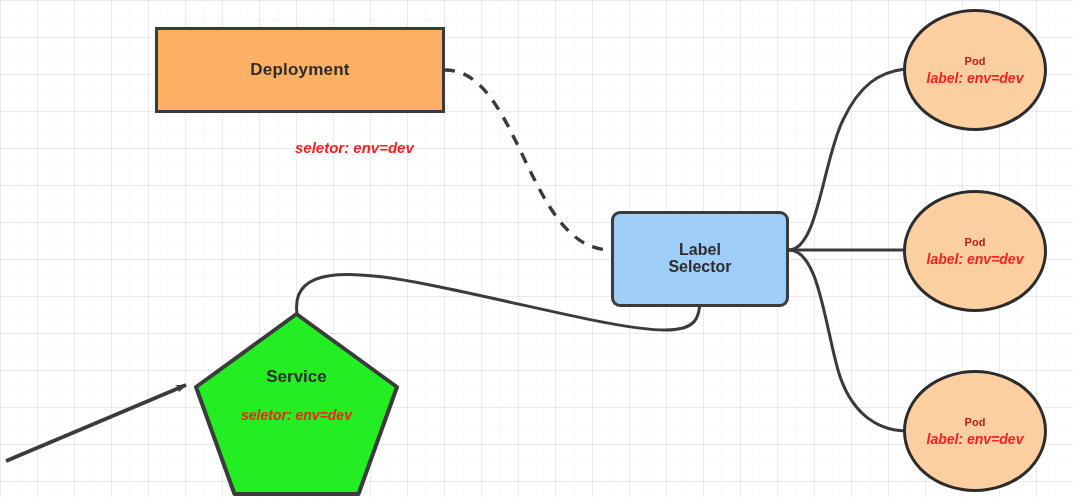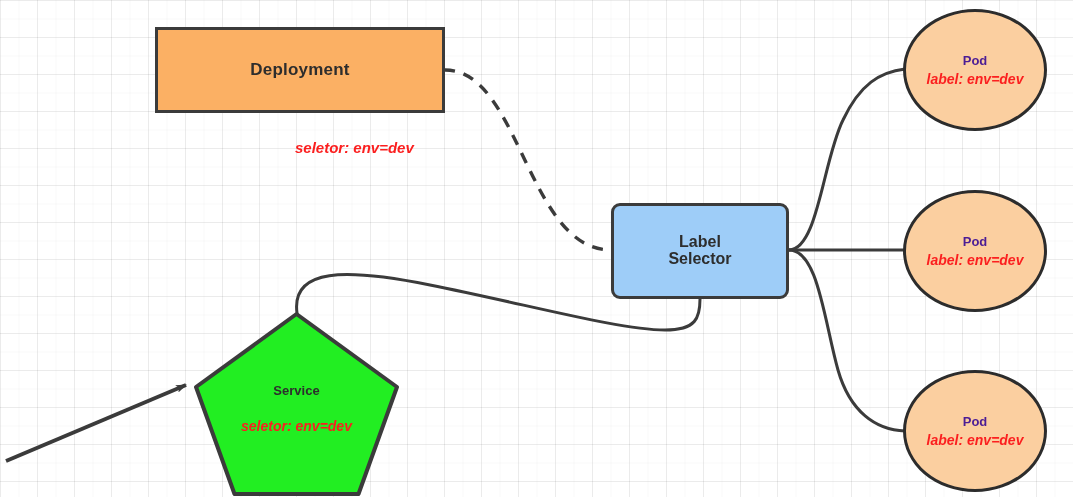--- a/index.html
+++ b/index.html
@@ -58,21 +58,21 @@
   #deployment .title {
     font-size: 17px;
     font-weight: bold;
     color: #2d2d2d;
     letter-spacing: 0.2px;
   }
 
   
   #label-selector {
     left: 611px;
-    top: 203px;
+    top: 211px;
     width: 178px;
     height: 96px;
     background: #9ecdf8;
     border: 3px solid #3b3b3b;
     border-radius: 9px;
   }
   #label-selector .title {
     font-size: 16px;
     font-weight: bold;
     color: #2d2d2d;
@@ -86,23 +86,23 @@
     width: 144px;
     height: 122px;
     background: #fbcfa0;
     border: 3px solid #2c2c2c;
     border-radius: 50%;
   }
   #pod-1 { left: 903px; top: 9px; }
   #pod-2 { left: 903px; top: 190px; }
   #pod-3 { left: 903px; top: 370px; }
   .pod .title {
-    font-size: 13px;
-    font-weight: bold;
-    color: #4c1d95;
+    font-size: 11px;
+    font-weight: bold;
+    color: #b91c1c;
     margin-bottom: 3px;
   }
   .pod .sub {
     font-size: 14px;
     font-weight: bold;
     color: #fb1f1f;
     white-space: nowrap;
     font-style: italic;
   }
 
@@ -124,24 +124,23 @@
   #service .labels {
     position: relative;
     z-index: 2;
     width: 100%;
     padding-top: 56px;
     display: flex;
     flex-direction: column;
     align-items: center;
   }
   #service .title {
-    font-size: 13px;
+    font-size: 17px;
     font-weight: bold;
     color: #2d2d2d;
-    margin-top: 16px;
   }
   #service .sub {
     margin-top: 20px;
     font-size: 14px;
     font-weight: bold;
     font-style: italic;
     color: #fb1f1f;
     white-space: nowrap;
   }
 

